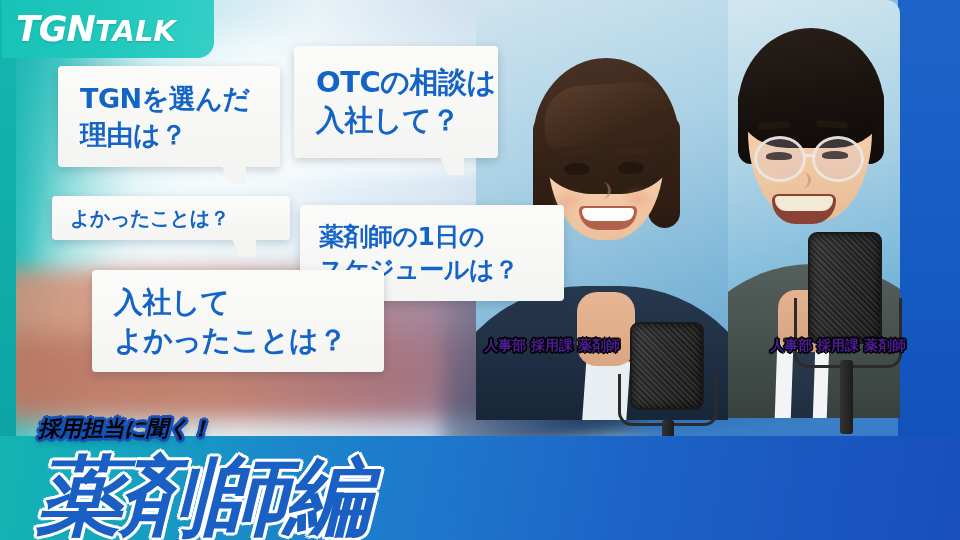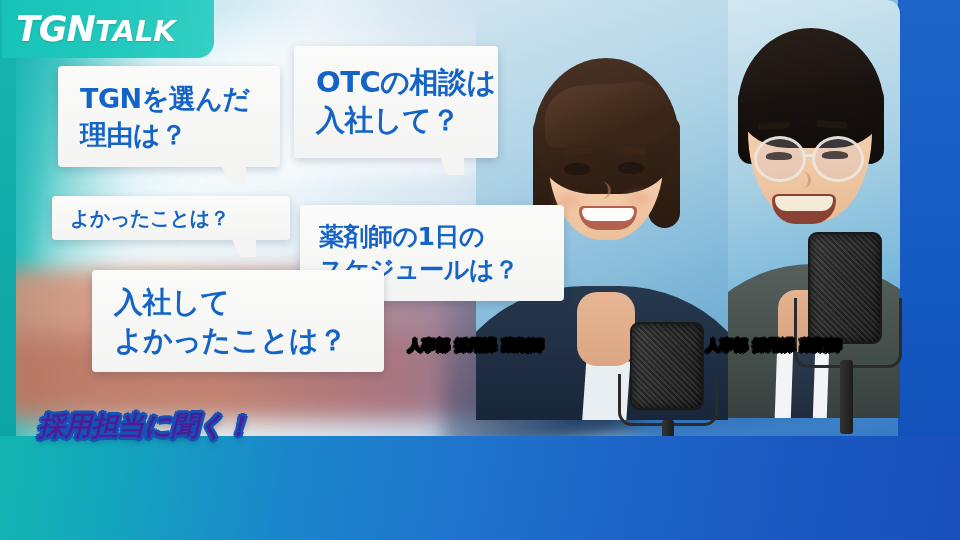--- a/index.html
+++ b/index.html
@@ -252,41 +252,41 @@
   .b3{ left:52px; top:196px; width:238px; height:44px; padding:0 0 0 18px;
        font-size:20px; line-height:1.1; letter-spacing:-0.5px; }
   
   .b4{ left:300px; top:205px; width:264px; height:96px; padding:10px 0 10px 19px;
        font-size:25px; line-height:1.32; letter-spacing:-0.5px; }
   
   .b5{ left:92px; top:270px; width:292px; height:102px; padding:10px 0 10px 22px;
        font-size:29px; line-height:1.32; letter-spacing:-0.5px; }
 
   
-  .nameplate{ position:absolute; z-index:24; color:#000000;
+  .nameplate{ position:absolute; z-index:24; text-align:right; color:#4c1d95;
      font-weight:800; line-height:1; }
   .np-role{ font-size:14px; letter-spacing:0px; margin-bottom:5px;
      text-shadow:-1.6px 0 #000,1.6px 0 #000,0 -1.6px #000,0 1.6px #000,
                  -1.4px -1.4px #000,1.4px -1.4px #000,-1.4px 1.4px #000,1.4px 1.4px #000; }
   .np-name{ font-size:33px; letter-spacing:0.5px;
      text-shadow:-2.4px 0 #000,2.4px 0 #000,0 -2.4px #000,0 2.4px #000,
                  -2px -2px #000,2px -2px #000,-2px 2px #000,2px 2px #000,
                  0 3px 5px rgba(0,0,0,.5); }
   .np-a{ left:408px; top:338px; width:212px; }
   .np-b{ left:706px; top:338px; width:200px; }
 
   
   .title-band{
     position:absolute; left:0; bottom:0; width:960px; height:104px; z-index:26;
     background:linear-gradient(100deg,#14b5b0 0%,#13a8bd 11%,#1b86cb 30%,
                                 #1f74cc 48%,#1c63c6 66%,#1a57c0 84%,#1950bb 100%);
   }
   .kicker{
     position:absolute; left:38px; bottom:96px; z-index:27;
-    font-size:27px; font-weight:900; font-style:italic; color:#4c1d95;
+    font-size:22px; font-weight:900; font-style:italic; color:#000000;
     letter-spacing:-0.5px; white-space:nowrap;
     text-shadow:-3px 0 #1552b8,3px 0 #1552b8,0 -3px #1552b8,0 3px #1552b8,
                 -2.2px -2.2px #1552b8,2.2px -2.2px #1552b8,
                 -2.2px 2.2px #1552b8,2.2px 2.2px #1552b8,
                 0 4px 6px rgba(0,30,80,.45);
   }
   .title-main{
     position:absolute; left:34px; bottom:2px; z-index:28;
     display:flex; align-items:flex-end; white-space:nowrap;
   }
@@ -410,15 +410,16 @@
   <div class="nameplate np-a">
     <div class="np-role">人事部 採用課 薬剤師</div>
   </div>
   <div class="nameplate np-b">
     <div class="np-role">人事部 採用課 薬剤師</div>
   </div>
 
   <div class="title-band"></div>
   <div class="kicker">採用担当に聞く！</div>
   <div class="title-main">
+    <span class="t-blue">薬剤師編</span>
   </div>
 
 </div>
 
 </body></html>

